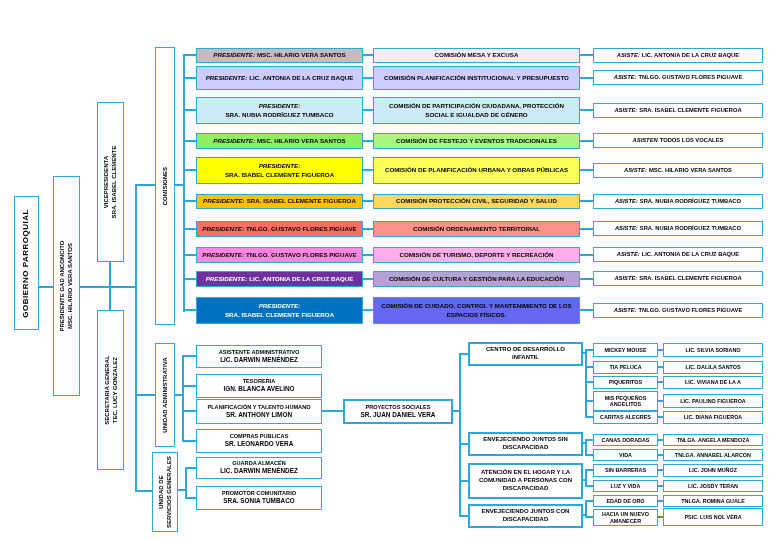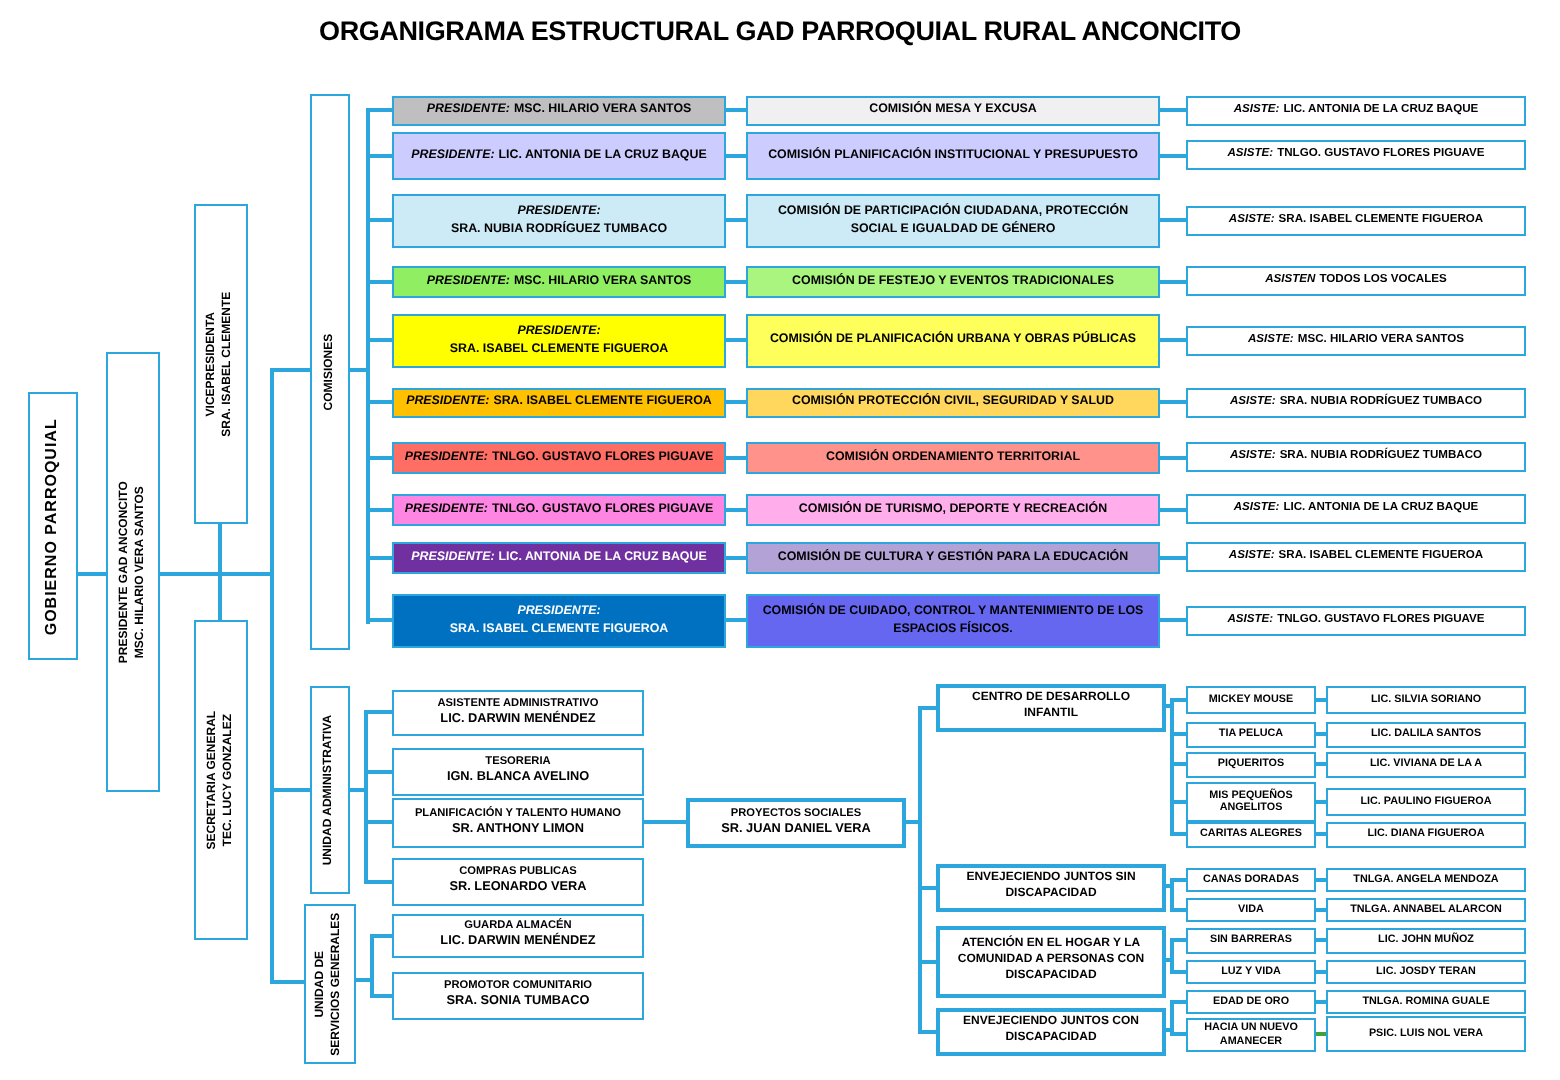--- a/index.html
+++ b/index.html
@@ -30,21 +30,20 @@
   .unit-title{font-size:5.6px;font-weight:bold;line-height:1.3;}
   .unit-name{font-size:6.4px;font-weight:bold;line-height:1.3;}
   .progbox{font-size:6px;font-weight:bold;line-height:1.3;padding:1px 3px;border-width:2px;}
   .cellbox{font-size:5.4px;font-weight:bold;line-height:1.2;padding:0 2px;}
   .proy{border-width:2px;}
 </style>
 </head>
 <body>
 
 <div id="chart">
-  <div class="title">ORGANIGRAMA ESTRUCTURAL GAD PARROQUIAL RURAL ANCONCITO</div>
 <div class="line" style="left: 38px; top: 286px; width: 15px; height: 2px;"></div>
     <div class="line" style="left: 80px; top: 286px; width: 57px; height: 2px;"></div>
     <div class="line" style="left: 109px; top: 262px; width: 2px; height: 49px;"></div>
     <div class="line" style="left: 135px; top: 184px; width: 2px; height: 308px;"></div>
     <div class="line" style="left: 137px; top: 184px; width: 18px; height: 2px;"></div>
     <div class="line" style="left: 137px; top: 394px; width: 18px; height: 2px;"></div>
     <div class="line" style="left: 137px; top: 490px; width: 15px; height: 2px;"></div>
     <div class="line" style="left: 174px; top: 184px; width: 11px; height: 2px;"></div>
     <div class="line" style="left: 183px; top: 55px; width: 2px; height: 257px;"></div>
     <div class="line" style="left: 183px; top: 54px; width: 13px; height: 2px;"></div>

